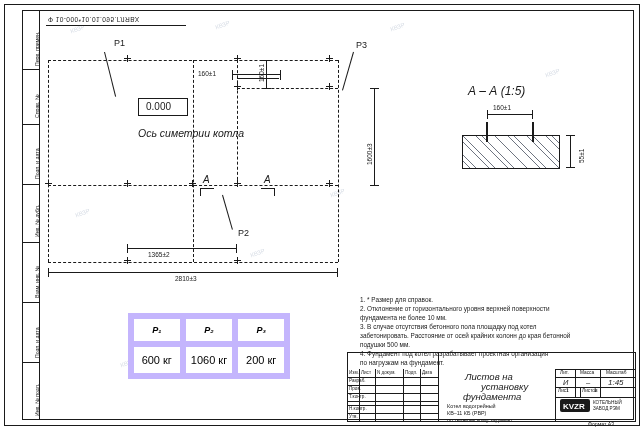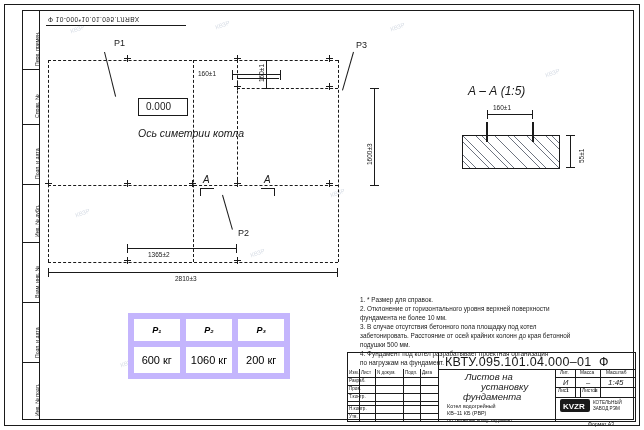--- a/index.html
+++ b/index.html
@@ -184,23 +184,20 @@
   <div class="note" style="left:360px;top:305px;width:272px;">2. Отклонение от горизонтального уровня верхней поверхности</div>
   <div class="note" style="left:360px;top:314px;width:272px;">фундамента не более 10 мм.</div>
   <div class="note" style="left:360px;top:323px;width:272px;">3. В случае отсутствия бетонного пола площадку под котел</div>
   <div class="note" style="left:360px;top:332px;width:272px;">забетонировать. Расстояние от осей крайних колонн до края бетонной</div>
   <div class="note" style="left:360px;top:341px;width:272px;">подушки 500 мм.</div>
   <div class="note" style="left:360px;top:350px;width:272px;">4. Фундамент под котел разрабатывает проектная организация</div>
   <div class="note" style="left:360px;top:359px;width:272px;">по нагрузкам на фундамент.</div>
 
   <div class="sec" style="left:347px;top:352px;width:287px;height:68px;border:1.2px solid #1a1a1a;">
 
-    <div class="sec" style="left:90px;top:0;width:197px;height:16px;border-bottom:1px solid #1a1a1a;border-left:1px solid #1a1a1a;position:absolute;">
-      <div class="lbl title-main" style="left:6px;top:2px;">КВТУ.095.101.04.000–01  Ф</div>
-    </div>
 
     <div class="sec" style="position:absolute;left:0;top:16px;width:90px;height:8px;border-bottom:1px solid #1a1a1a;">
       <div class="lbl" style="left:1px;top:0.5px;font-size:4.6px;">Изм.</div>
       <div class="lbl" style="left:13px;top:0.5px;font-size:4.6px;">Лист</div>
       <div class="lbl" style="left:29px;top:0.5px;font-size:4.6px;">N докум.</div>
       <div class="lbl" style="left:57px;top:0.5px;font-size:4.6px;">Подп.</div>
       <div class="lbl" style="left:74px;top:0.5px;font-size:4.6px;">Дата</div>
     </div>
     <div class="ln" style="left:11px;top:16px;width:0.7px;height:52px;"></div>
     <div class="ln" style="left:27px;top:16px;width:0.7px;height:52px;"></div>

